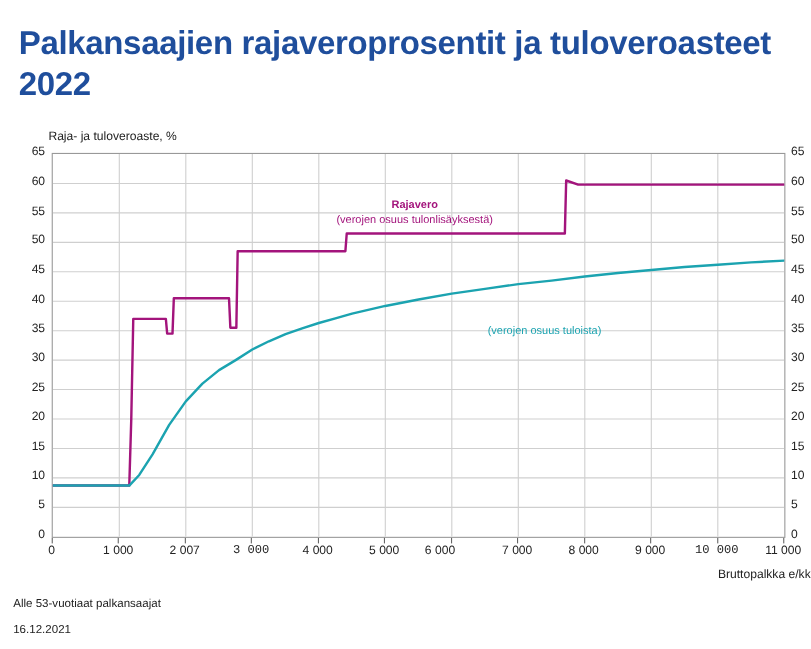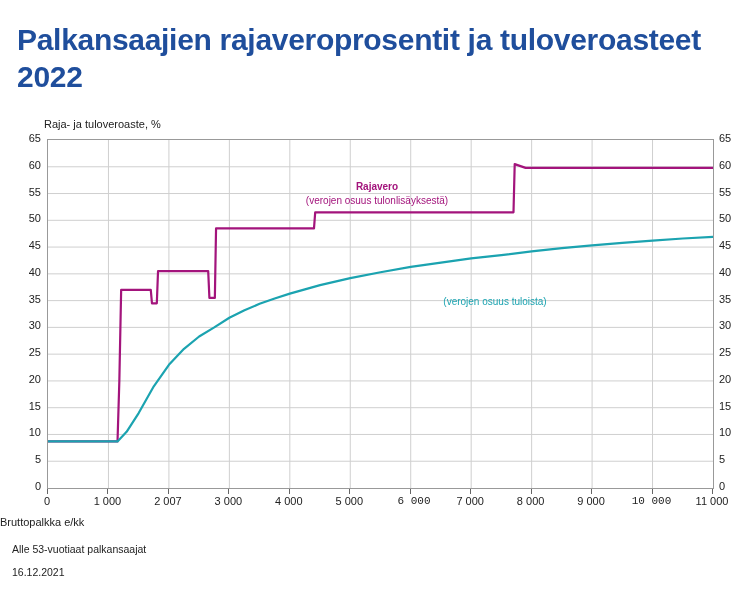--- a/index.html
+++ b/index.html
@@ -67,21 +67,21 @@
     width: 1px;
     height: 5px;
     background: #666666;
     top: 489px;
   }
   #xaxis-title {
     position: absolute;
     top: 516px;
     left: 0;
     width: 737px;
-    text-align: left;
+    text-align: right;
     font-size: 11px;
     color: #222222;
   }
   #footnote {
     position: absolute;
     left: 12px;
     top: 543px;
     font-size: 10.5px;
     color: #222222;
   }
@@ -196,27 +196,27 @@
     <div class="ytick-label" style="left: 7px; top: 158.769px;">60</div>
     <div class="ytick-label right" style="left: 719px; top: 158.769px;">60</div>
     <div class="ytick-label" style="left: 7px; top: 132px;">65</div>
     <div class="ytick-label right" style="left: 719px; top: 132px;">65</div>
     <div class="xtick-label" style="left: 17px;">0</div>
     <div class="tickmark-x" style="left: 47px;"></div>
     <div class="xtick-label" style="left: 77.4545px;">1 000</div>
     <div class="tickmark-x" style="left: 107.455px;"></div>
     <div class="xtick-label" style="left: 137.909px;">2 007</div>
     <div class="tickmark-x" style="left: 167.909px;"></div>
-    <div class="xtick-label" style="left: 198.364px;">3 000</div>
+    <div class="xtick-label" style="left: 198.364px; font-family: Liberation Mono, monospace;">3 000</div>
     <div class="tickmark-x" style="left: 228.364px;"></div>
     <div class="xtick-label" style="left: 258.818px;">4 000</div>
     <div class="tickmark-x" style="left: 288.818px;"></div>
     <div class="xtick-label" style="left: 319.273px;">5 000</div>
     <div class="tickmark-x" style="left: 349.273px;"></div>
-    <div class="xtick-label" style="left: 384px; font-family: Liberation Mono, monospace;">6 000</div>
+    <div class="xtick-label" style="left: 370px;">6 000</div>
     <div class="tickmark-x" style="left: 409.727px;"></div>
     <div class="xtick-label" style="left: 440.182px;">7 000</div>
     <div class="tickmark-x" style="left: 470.182px;"></div>
     <div class="xtick-label" style="left: 500.636px;">8 000</div>
     <div class="tickmark-x" style="left: 530.636px;"></div>
     <div class="xtick-label" style="left: 561.091px;">9 000</div>
     <div class="tickmark-x" style="left: 591.091px;"></div>
     <div class="xtick-label" style="left: 621.545px; font-family: Liberation Mono, monospace;">10 000</div>
     <div class="tickmark-x" style="left: 651.545px;"></div>
     <div class="xtick-label" style="left: 682px;">11 000</div>

